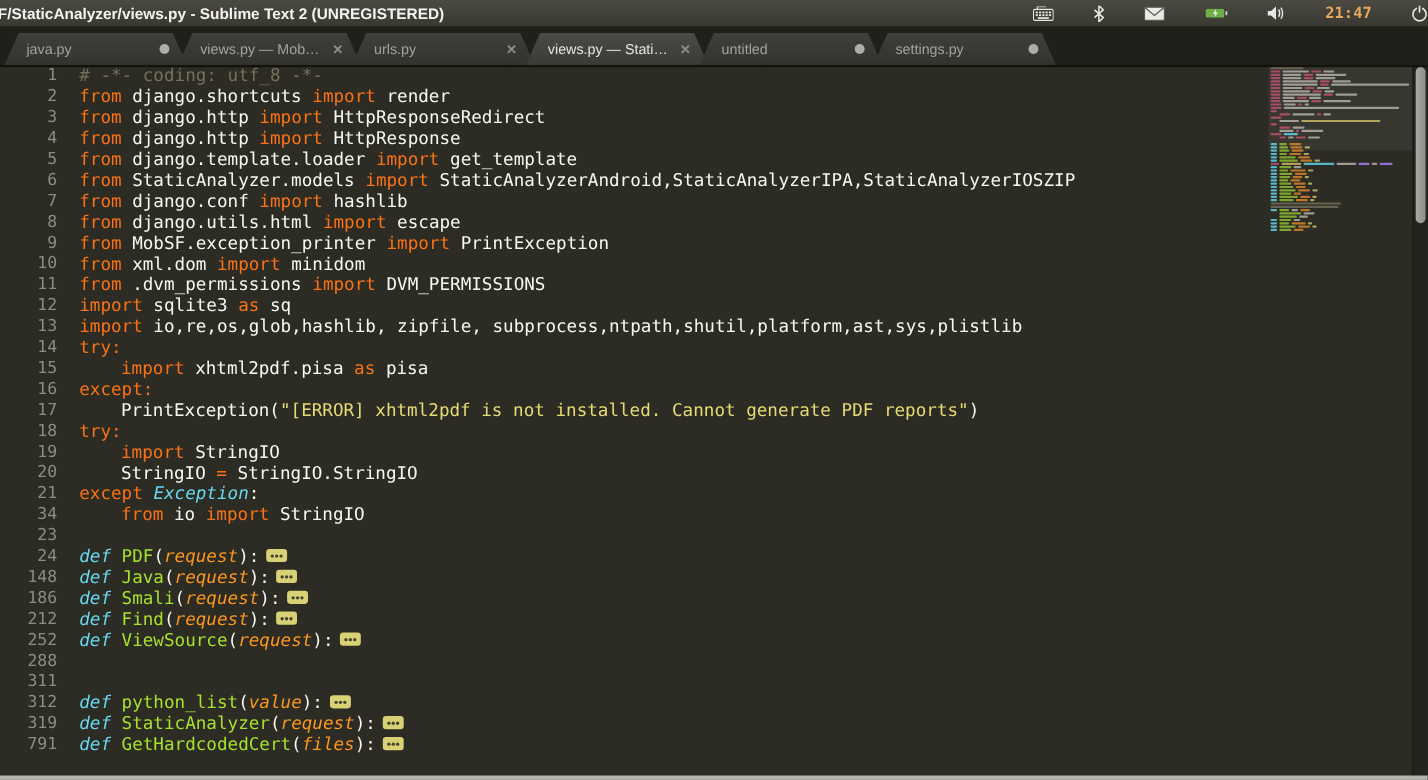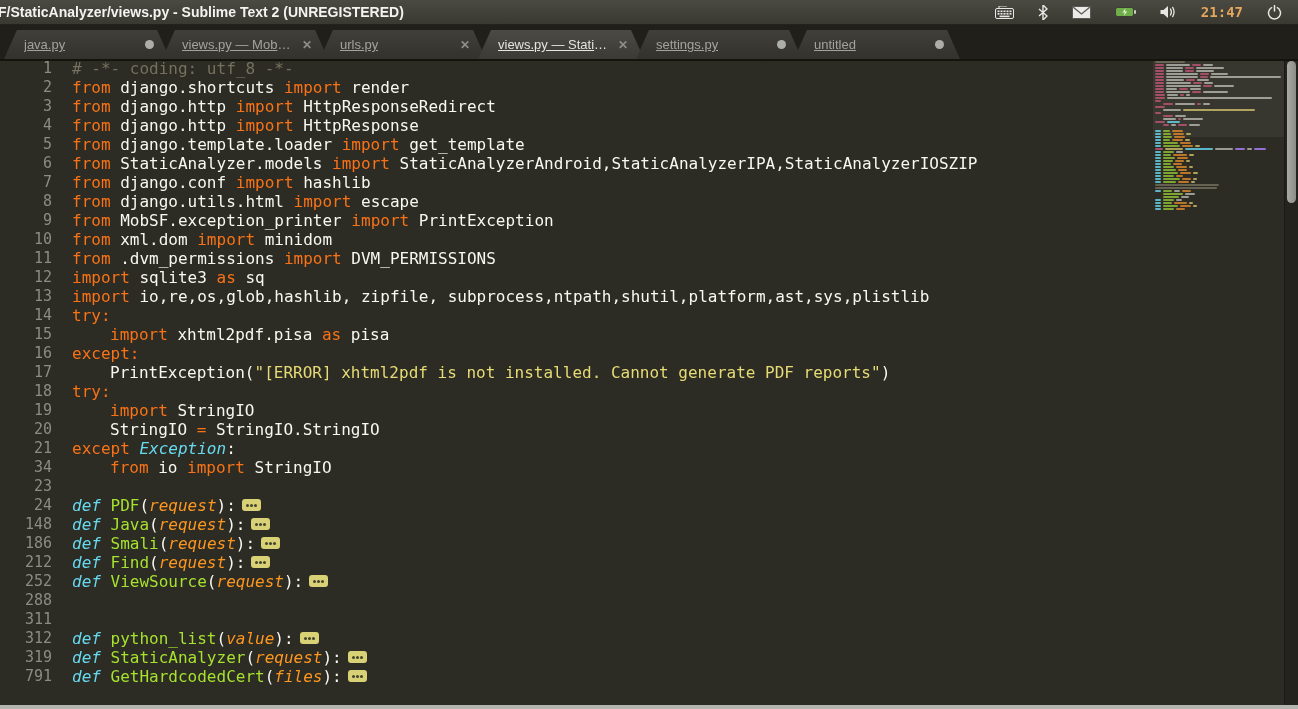--- a/index.html
+++ b/index.html
@@ -8,39 +8,39 @@
     background:#2c2b24;font-family:"Liberation Sans", sans-serif;
   }
   
   .topbar{
     position:absolute;top:0;left:0;right:0;height:24px;
     background:linear-gradient(#4a4942,#393831);
     border-bottom:1px solid #23221d;
     display:flex;align-items:center;color:#f4f3ef;z-index:30;
   }
   .win-title{font-weight:bold;font-size:14px;white-space:nowrap;margin-left:-2px;letter-spacing:0px;}
-  .tray{margin-left:auto;display:flex;align-items:center;gap:24px;padding-right:16px;}
+  .tray{margin-left:auto;display:flex;align-items:center;gap:36px;padding-right:0;}
   .tray svg{display:block;}
   .clock{color:#e5a75d;font-size:14px;font-weight:bold;font-family:"DejaVu Sans Mono",monospace;}
   
   .tabbar{
     position:absolute;top:24px;left:0;right:0;height:35px;
     background:#201f1a;border-bottom:2px solid #14140f;
     display:flex;align-items:flex-end;padding-left:4px;z-index:20;
   }
   .tab{
     height:29px;width:166px;flex:none;box-sizing:border-box;
     display:flex;align-items:center;justify-content:space-between;
     padding:0 16px 0 20px;margin-right:-8px;
     clip-path:polygon(13px 0,calc(100% - 13px) 0,100% 100%,0 100%);
     background:linear-gradient(#413f3a,#33322d);
     color:#a3a39d;font-size:13px;cursor:default;
   }
   .tab.active{background:linear-gradient(#4b4a44,#3b3a34);color:#e4e4e0;}
-  .tab .lbl{overflow:hidden;text-overflow:ellipsis;white-space:nowrap;text-decoration:underline;}
+  .tab .lbl{overflow:hidden;text-overflow:ellipsis;white-space:nowrap;}
   .tab .dot{width:9px;height:9px;border-radius:50%;background:#aeaea8;flex:none;margin-left:8px;}
   .tab .x{color:#8f8f89;font-size:12px;flex:none;margin-left:8px;font-weight:bold;}
   
   .editor{
     position:absolute;top:59px;left:0;right:0;bottom:0;background:#2c2b24;
     font-family:"DejaVu Sans Mono",monospace;font-size:16px;z-index:1;
   }
   .line{height:19px;line-height:19px;display:flex;white-space:pre;}
   .lnum{width:52px;flex:none;text-align:right;color:#8c8c81;font-size:15px;}
   .lcontent{margin-left:20px;white-space:pre;color:#f8f8f2;}
@@ -153,25 +153,25 @@
     </div>
     <div class="tab">
       <span class="lbl">urls.py</span>
       <span class="x">✕</span>
     </div>
     <div class="tab active">
       <span class="lbl">views.py — StaticAnalyzer</span>
       <span class="x">✕</span>
     </div>
     <div class="tab">
+      <span class="lbl">untitled</span>
+      <span class="dot"></span>
+    </div>
+    <div class="tab">
       <span class="lbl">settings.py</span>
-      <span class="dot"></span>
-    </div>
-    <div class="tab">
-      <span class="lbl">untitled</span>
       <span class="dot"></span>
     </div>
   </div>
 
 <div class="editor">
   <div id="codelines">
       <div class="line"><span class="lnum">1</span><span class="lcontent"><span class="c-com"># -*- coding: utf_8 -*-</span></span></div>
       <div class="line"><span class="lnum">2</span><span class="lcontent"><span class="c-kw">from</span><span class="c-pl"> django.shortcuts </span><span class="c-kw">import</span><span class="c-pl"> render</span></span></div>
       <div class="line"><span class="lnum">3</span><span class="lcontent"><span class="c-kw">from</span><span class="c-pl"> django.http </span><span class="c-kw">import</span><span class="c-pl"> HttpResponseRedirect</span></span></div>
       <div class="line"><span class="lnum">4</span><span class="lcontent"><span class="c-kw">from</span><span class="c-pl"> django.http </span><span class="c-kw">import</span><span class="c-pl"> HttpResponse</span></span></div>

